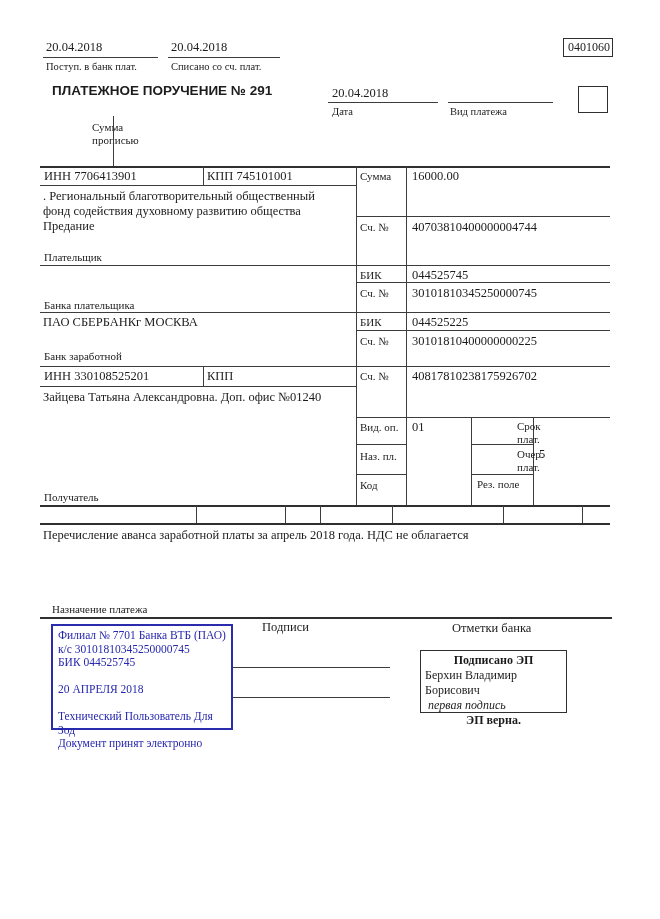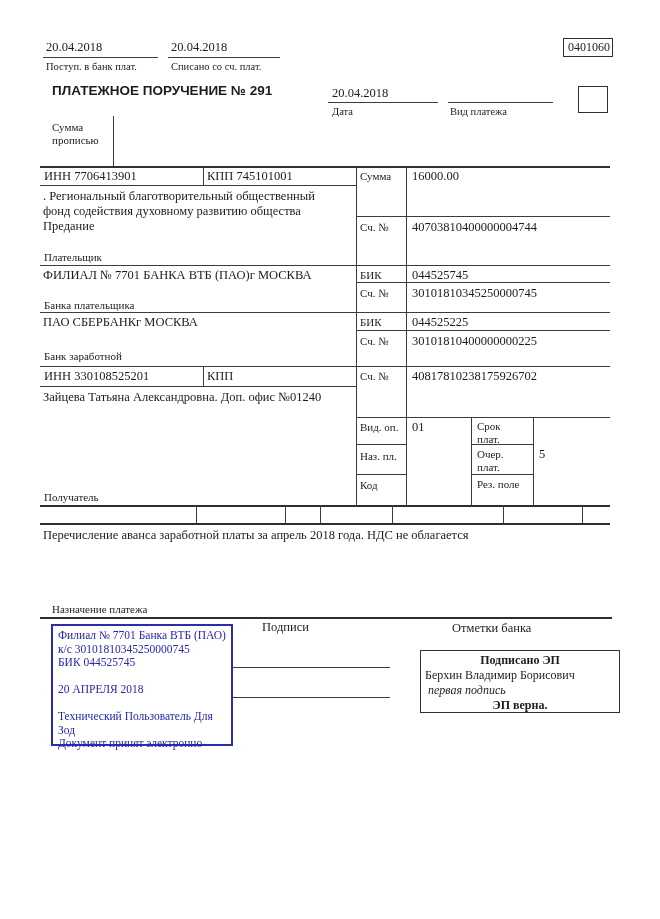--- a/index.html
+++ b/index.html
@@ -1,32 +1,32 @@
 <!DOCTYPE html>
 <html><head>
 <meta charset="utf-8">
 <style>
   html,body{margin:0;padding:0;background:#ffffff;}
   #doc{position:relative;width:660px;height:919px;background:#ffffff;overflow:hidden;
        font-family:"Liberation Serif","DejaVu Serif",serif;color:#1c1c1c;}
   .txt{position:absolute;white-space:nowrap;font-size:12.5px;line-height:14px;}
   .lbl{font-size:10.5px;line-height:12px;}
   .sm{font-size:11px;line-height:13px;}
-  .wrap{white-space:normal;}
+  .wrap{white-space:normal;margin-left:40px;}
   .b{font-weight:bold;}
   .i{font-style:italic;}
   .title{font-family:"Liberation Sans","DejaVu Sans",sans-serif;font-weight:bold;font-size:13.5px;}
   .hl{position:absolute;height:1px;background:#3c3c3c;}
   .hl2{position:absolute;height:2px;background:#2f2f2f;}
   .vl{position:absolute;width:1px;background:#3c3c3c;}
   .box{position:absolute;border:1px solid #2f2f2f;box-sizing:border-box;}
-  .stamp{position:absolute;left:51px;top:624px;width:182px;height:122px;border:2px solid #2b2bad;
+  .stamp{position:absolute;left:51px;top:624px;width:182px;height:106px;border:2px solid #2b2bad;
          box-sizing:border-box;color:#2626ae;font-size:11.5px;line-height:13.5px;padding:3px 5px;}
   .stamp .sl{white-space:normal;min-height:13.5px;}
-  .marks{position:absolute;left:420px;top:650px;width:200px;height:63px;border:1px solid #2f2f2f;
+  .marks{position:absolute;left:420px;top:650px;width:147px;height:63px;border:1px solid #2f2f2f;
          box-sizing:border-box;font-size:12px;line-height:15px;padding:2px 4px;}
   .ctr{text-align:center;}
 </style>
 </head>
 <body>
 
 <div id="doc">
 
   <div class="txt" style="left:46px;top:40px;">20.04.2018</div>
   <div class="hl" style="left:43px;top:57px;width:115px;"></div>
@@ -86,21 +86,20 @@
   <div class="txt" style="left:207px;top:169px;">КПП 745101001</div>
   <div class="txt sm" style="left:360px;top:170px;">Сумма</div>
   <div class="txt" style="left:412px;top:169px;">16000.00</div>
   <div class="txt" style="left:43px;top:189px;">. Региональный благотворительный общественный</div>
   <div class="txt" style="left:43px;top:204px;">фонд содействия духовному развитию общества</div>
   <div class="txt" style="left:43px;top:219px;">Предание</div>
   <div class="txt sm" style="left:360px;top:221px;">Сч. №</div>
   <div class="txt" style="left:412px;top:220px;">40703810400000004744</div>
   <div class="txt sm" style="left:44px;top:251px;">Плательщик</div>
 
-  <div class="txt" style="left:43px;top:268px;">ФИЛИАЛ № 7701 БАНКА ВТБ (ПАО)г МОСКВА</div>
   <div class="txt sm" style="left:360px;top:269px;">БИК</div>
   <div class="txt" style="left:412px;top:268px;">044525745</div>
   <div class="txt sm" style="left:360px;top:287px;">Сч. №</div>
   <div class="txt" style="left:412px;top:286px;">30101810345250000745</div>
   <div class="txt sm" style="left:44px;top:299px;">Банка плательщика</div>
 
   <div class="txt" style="left:43px;top:315px;">ПАО СБЕРБАНКг МОСКВА</div>
   <div class="txt sm" style="left:360px;top:316px;">БИК</div>
   <div class="txt" style="left:412px;top:315px;">044525225</div>
   <div class="txt sm" style="left:360px;top:335px;">Сч. №</div>

